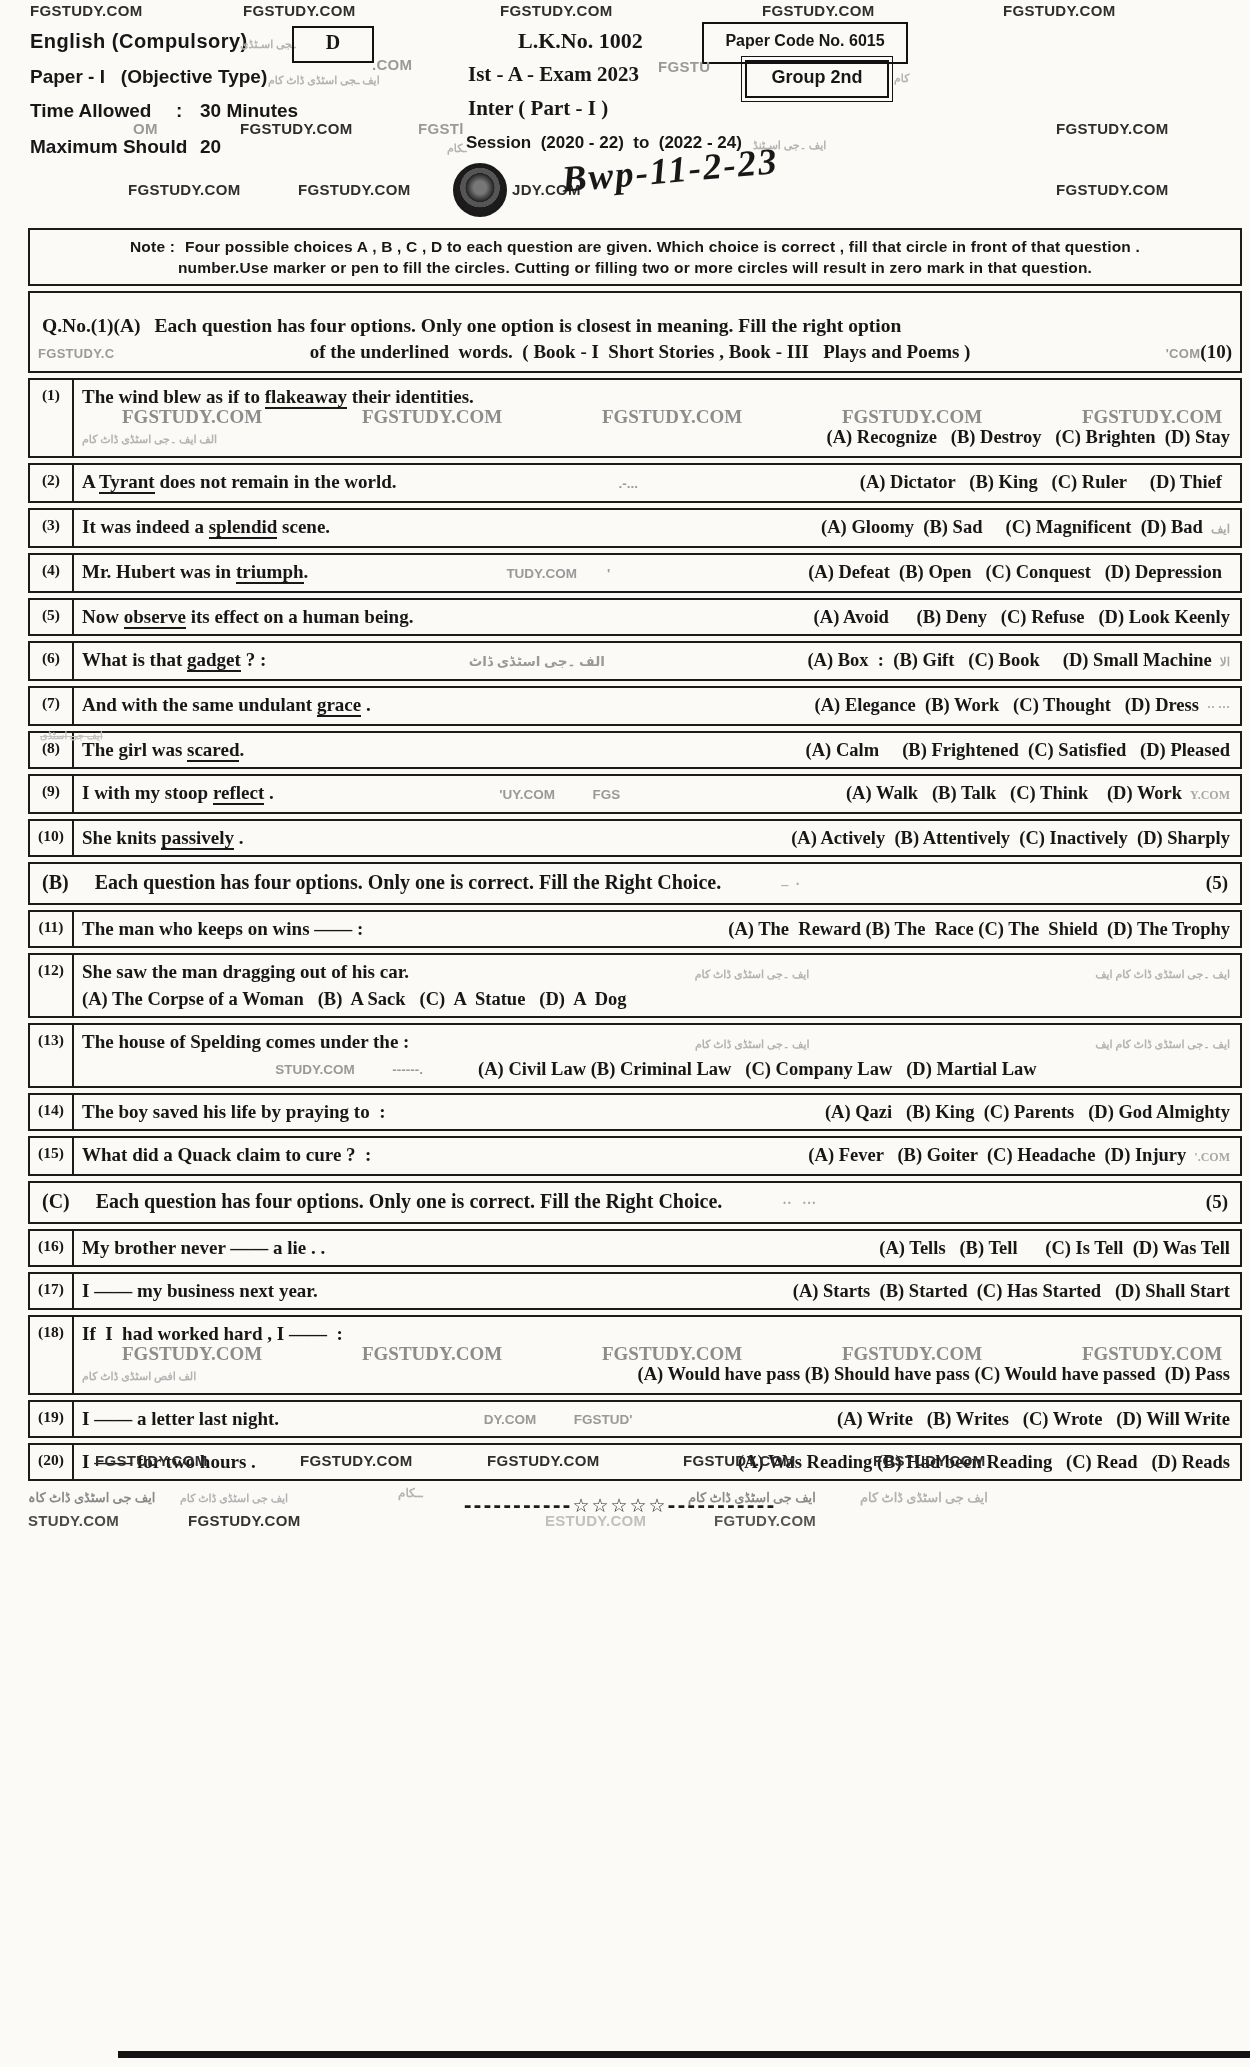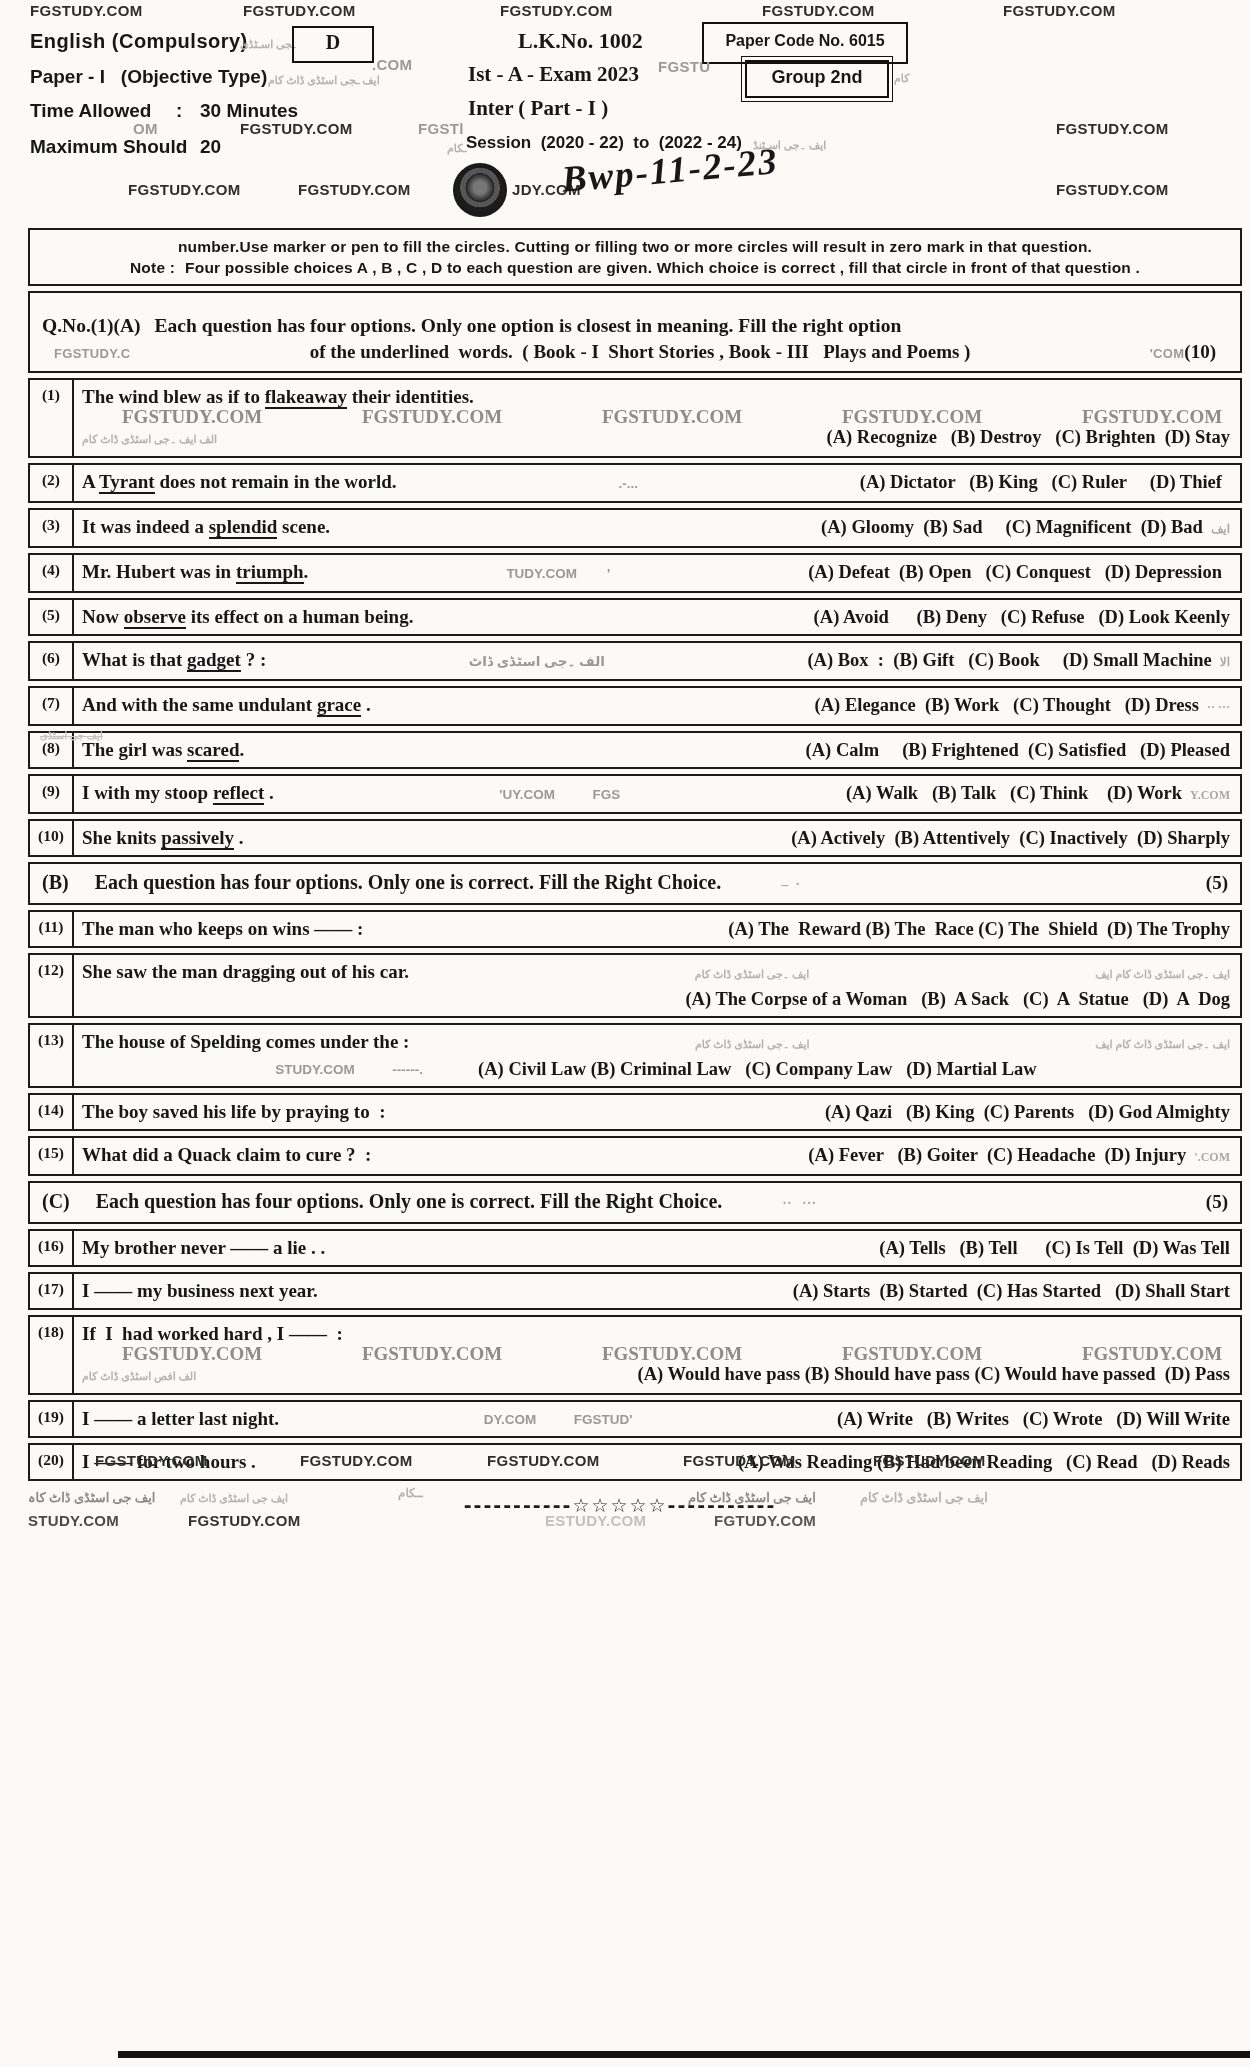--- a/index.html
+++ b/index.html
@@ -17,37 +17,37 @@
   .pcbox{width:202px;height:38px;border:2.2px solid #121212;text-align:center;line-height:34px;font-size:16px}
   .gbox{width:140px;height:34px;border:2.5px solid #121212;outline:1.8px solid #121212;outline-offset:3px;
         text-align:center;line-height:30px;font-size:18px}
 
   .sheet{position:absolute;left:28px;top:228px;width:1214px}
   .row{border:2px solid #1b1b1b;margin-bottom:5px;display:flex;position:relative}
   .blockrow{border:2px solid #1b1b1b;margin-bottom:5px;display:block;position:relative}
   .num{flex:0 0 42px;border-right:2px solid #1b1b1b;text-align:center;padding-top:6px;font-size:15.5px}
   .body{flex:1;padding:4px 10px 4px 8px;min-width:0}
   .line{display:flex;justify-content:space-between;align-items:baseline;line-height:25px}
-  .line.center{justify-content:flex-end}
+  .line.center{justify-content:flex-start}
   .line.start{justify-content:center;gap:55px}
   .qtext{font-size:19px;white-space:pre}
   .u{border-bottom:2.4px solid #181818}
   .opts{font-size:18.5px;white-space:pre}
   .mid{color:#999;font-size:13.5px;white-space:pre;align-self:center;font-family:"Liberation Sans","DejaVu Sans",sans-serif}
   .tail{color:#a8a8a8;font-size:12px;white-space:pre;margin-left:8px}
   .wmline{color:#8c8c8c;font-size:19px;line-height:16px;white-space:pre;word-spacing:95px;padding-left:40px;
           font-family:Liberation Serif, serif}
   .noise{position:absolute;top:-3px;left:10px;font-size:10px;color:#c4c4c4;text-decoration:line-through}
 
   .notebox{padding:6px 8px;text-align:center}
   .nline{font-size:15.5px;line-height:21px;letter-spacing:.2px}
   .npfx{margin-right:10px}
   .sa1{padding:20px 12px 0;font-size:19.5px;line-height:26px;white-space:pre}
   .salabel{margin-right:14px}
-  .sa2{display:flex;align-items:baseline;padding:0 24px 4px;line-height:26px}
+  .sa2{display:flex;align-items:baseline;padding:0 8px 4px;line-height:26px}
   .sa2text{font-size:19px;flex:1;text-align:center;white-space:pre}
   .samarks{font-size:19px}
   .sawm{font-size:13px}
   .sbody{flex:1;display:flex;align-items:baseline;padding:5px 12px;line-height:26px;font-size:20px}
   .slabel{margin-right:26px}
   .sdots{color:#aaa;margin-left:60px;font-size:14px;flex:1;white-space:pre}
   .smarks{font-size:19px}
   .stars{font-family:"DejaVu Sans",sans-serif;font-size:19px;letter-spacing:2px;color:#1d1d1d;text-align:center}
   .bar{position:absolute;left:118px;top:2051px;width:1132px;height:7px;background:#141414}
 </style>
@@ -94,22 +94,22 @@
 <span class="abs wm" style="left:128px;top:181px">FGSTUDY.COM</span>
 <span class="abs wm" style="left:298px;top:181px">FGSTUDY.COM</span>
 <div class="abs seal" style="left:453px;top:163px"></div>
 <span class="abs wm" style="left:512px;top:181px">JDY.COM</span>
 <span class="abs hand" style="left:560px;top:158px">Bwp-11-2-23</span>
 <span class="abs wm" style="left:1056px;top:181px">FGSTUDY.COM</span>
 
 <div class="sheet">
 
   <div class="blockrow notebox">
+    <div class="nline sans"><span class="npfx">Note :</span><span>Four possible choices A , B , C , D to each question are given. Which choice is correct , fill that  circle in front of that question  .</span></div>
     <div class="nline sans">number.Use marker or pen to fill the circles. Cutting or filling two or more circles will result in zero mark in that question.</div>
-    <div class="nline sans"><span class="npfx">Note :</span><span>Four possible choices A , B , C , D to each question are given. Which choice is correct , fill that  circle in front of that question  .</span></div>
   </div>
 
   <div class="blockrow">
     <div class="sa1"><span class="salabel">Q.No.(1)(A)</span><span>Each question has four options. Only one option is closest in meaning. Fill the right option</span></div>
     <div class="sa2">
         <span class="sawm wm light">FGSTUDY.C</span>
         <span class="sa2text">of the underlined  words.  ( Book - I  Short Stories , Book - III   Plays and Poems )</span>
         <span class="sawm wm light">'COM</span>
         <span class="samarks">(10)</span>
       </div>

